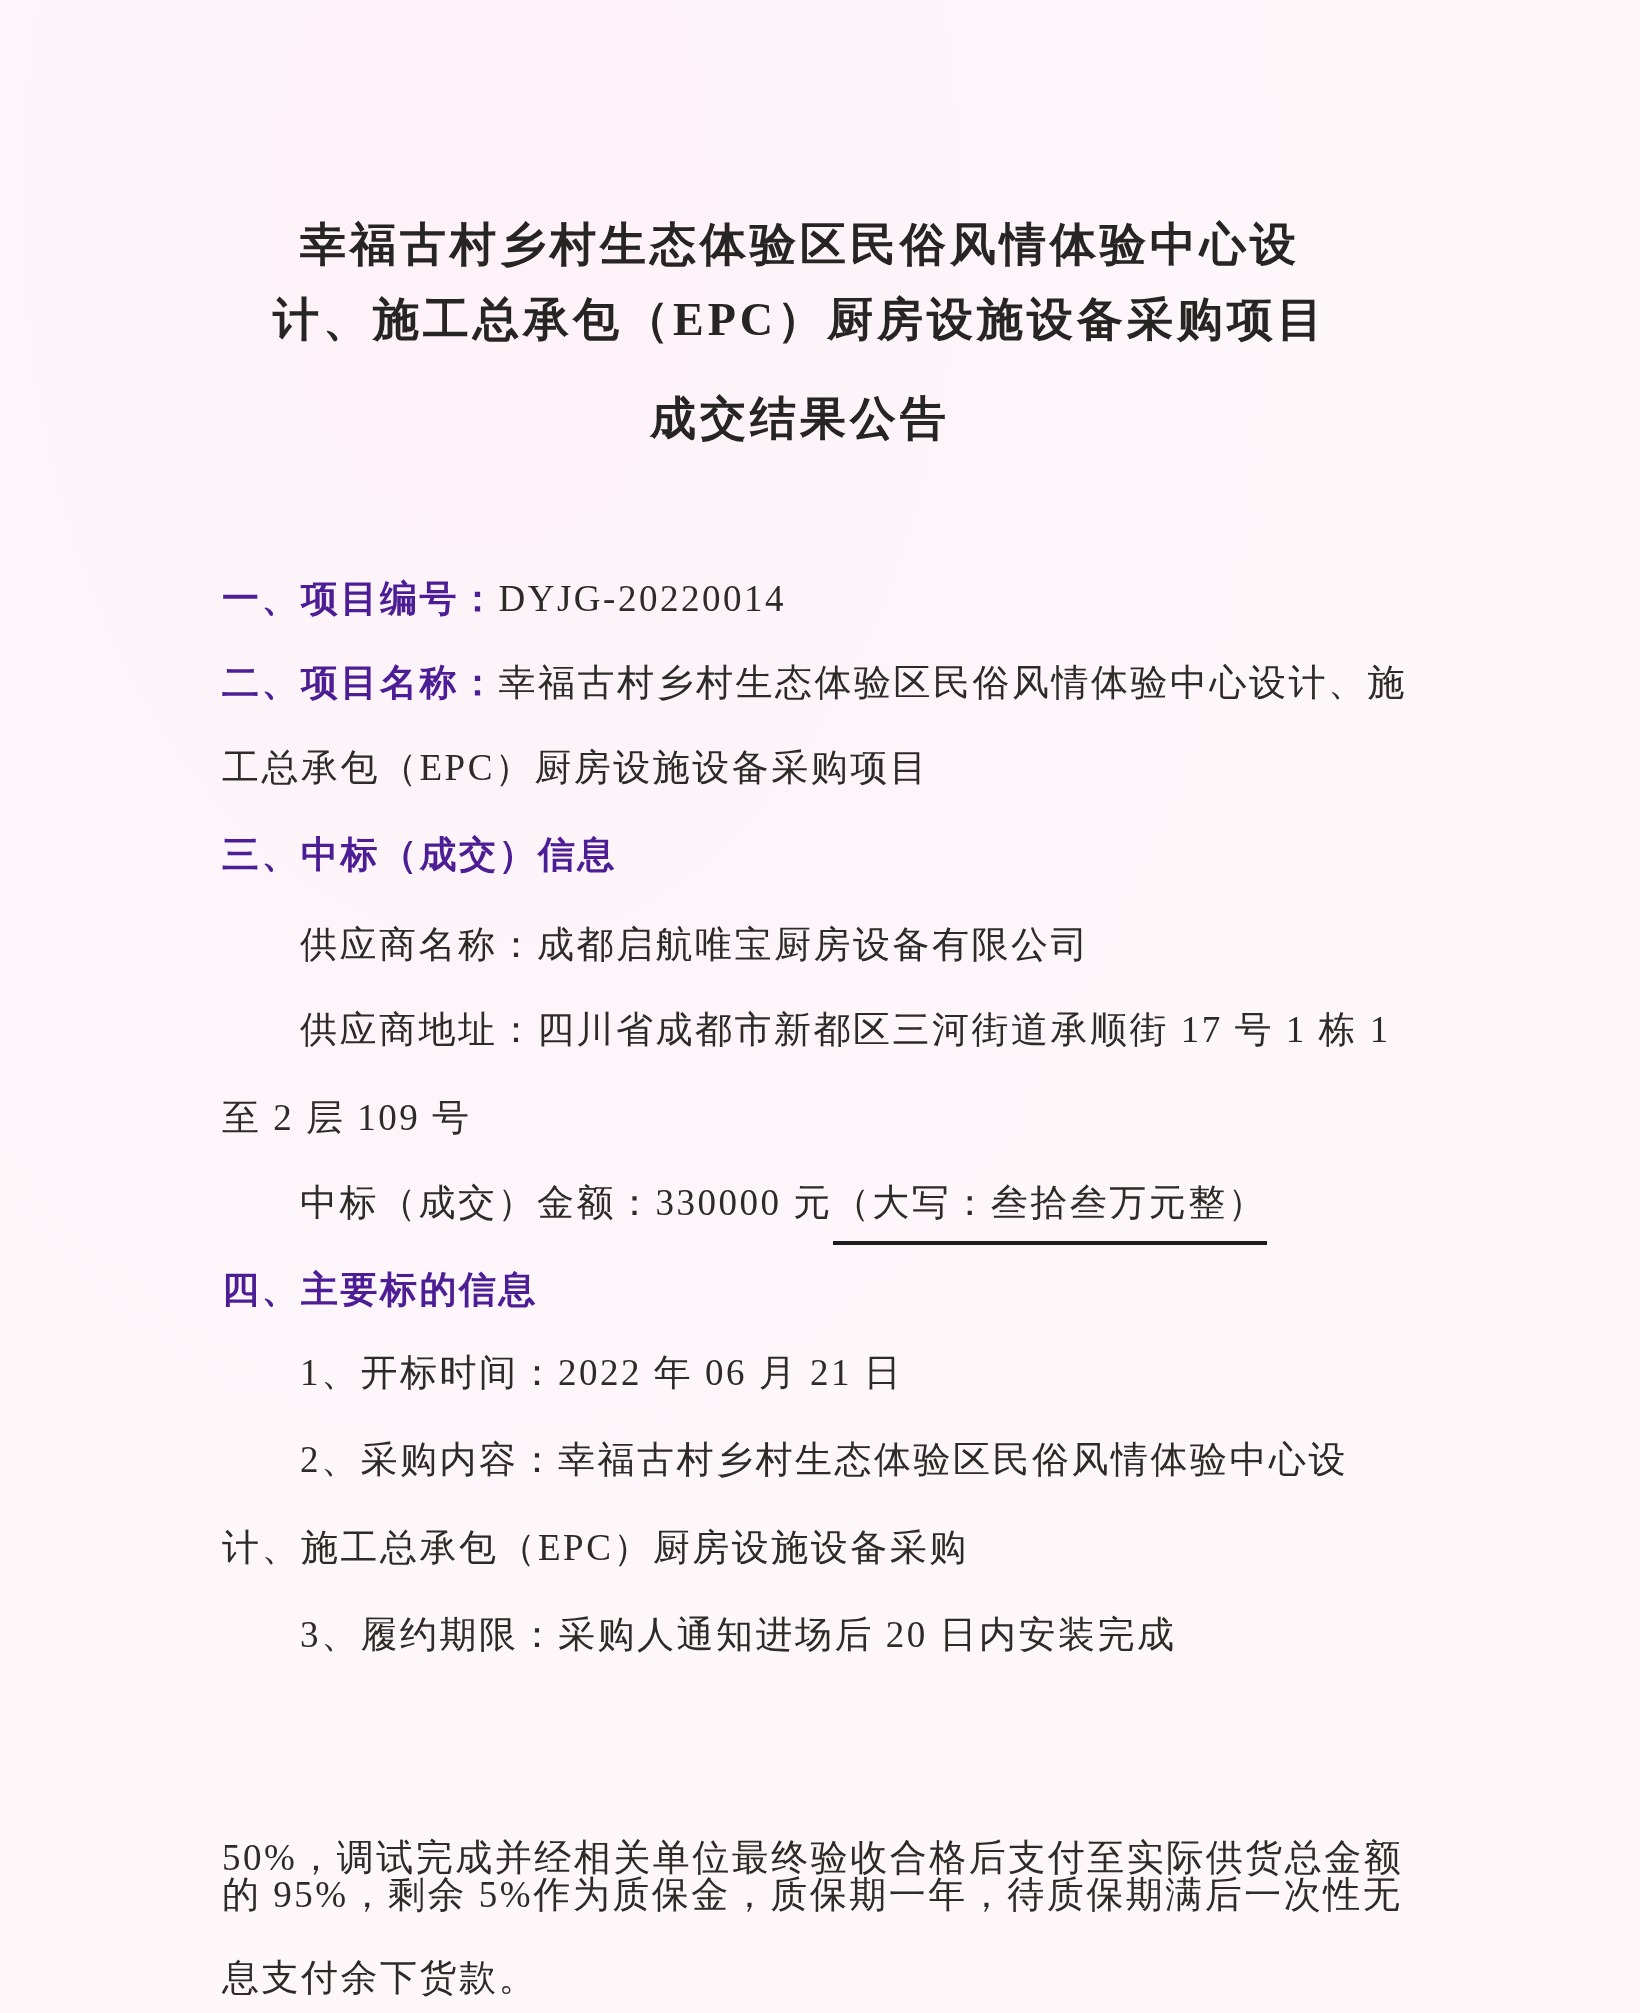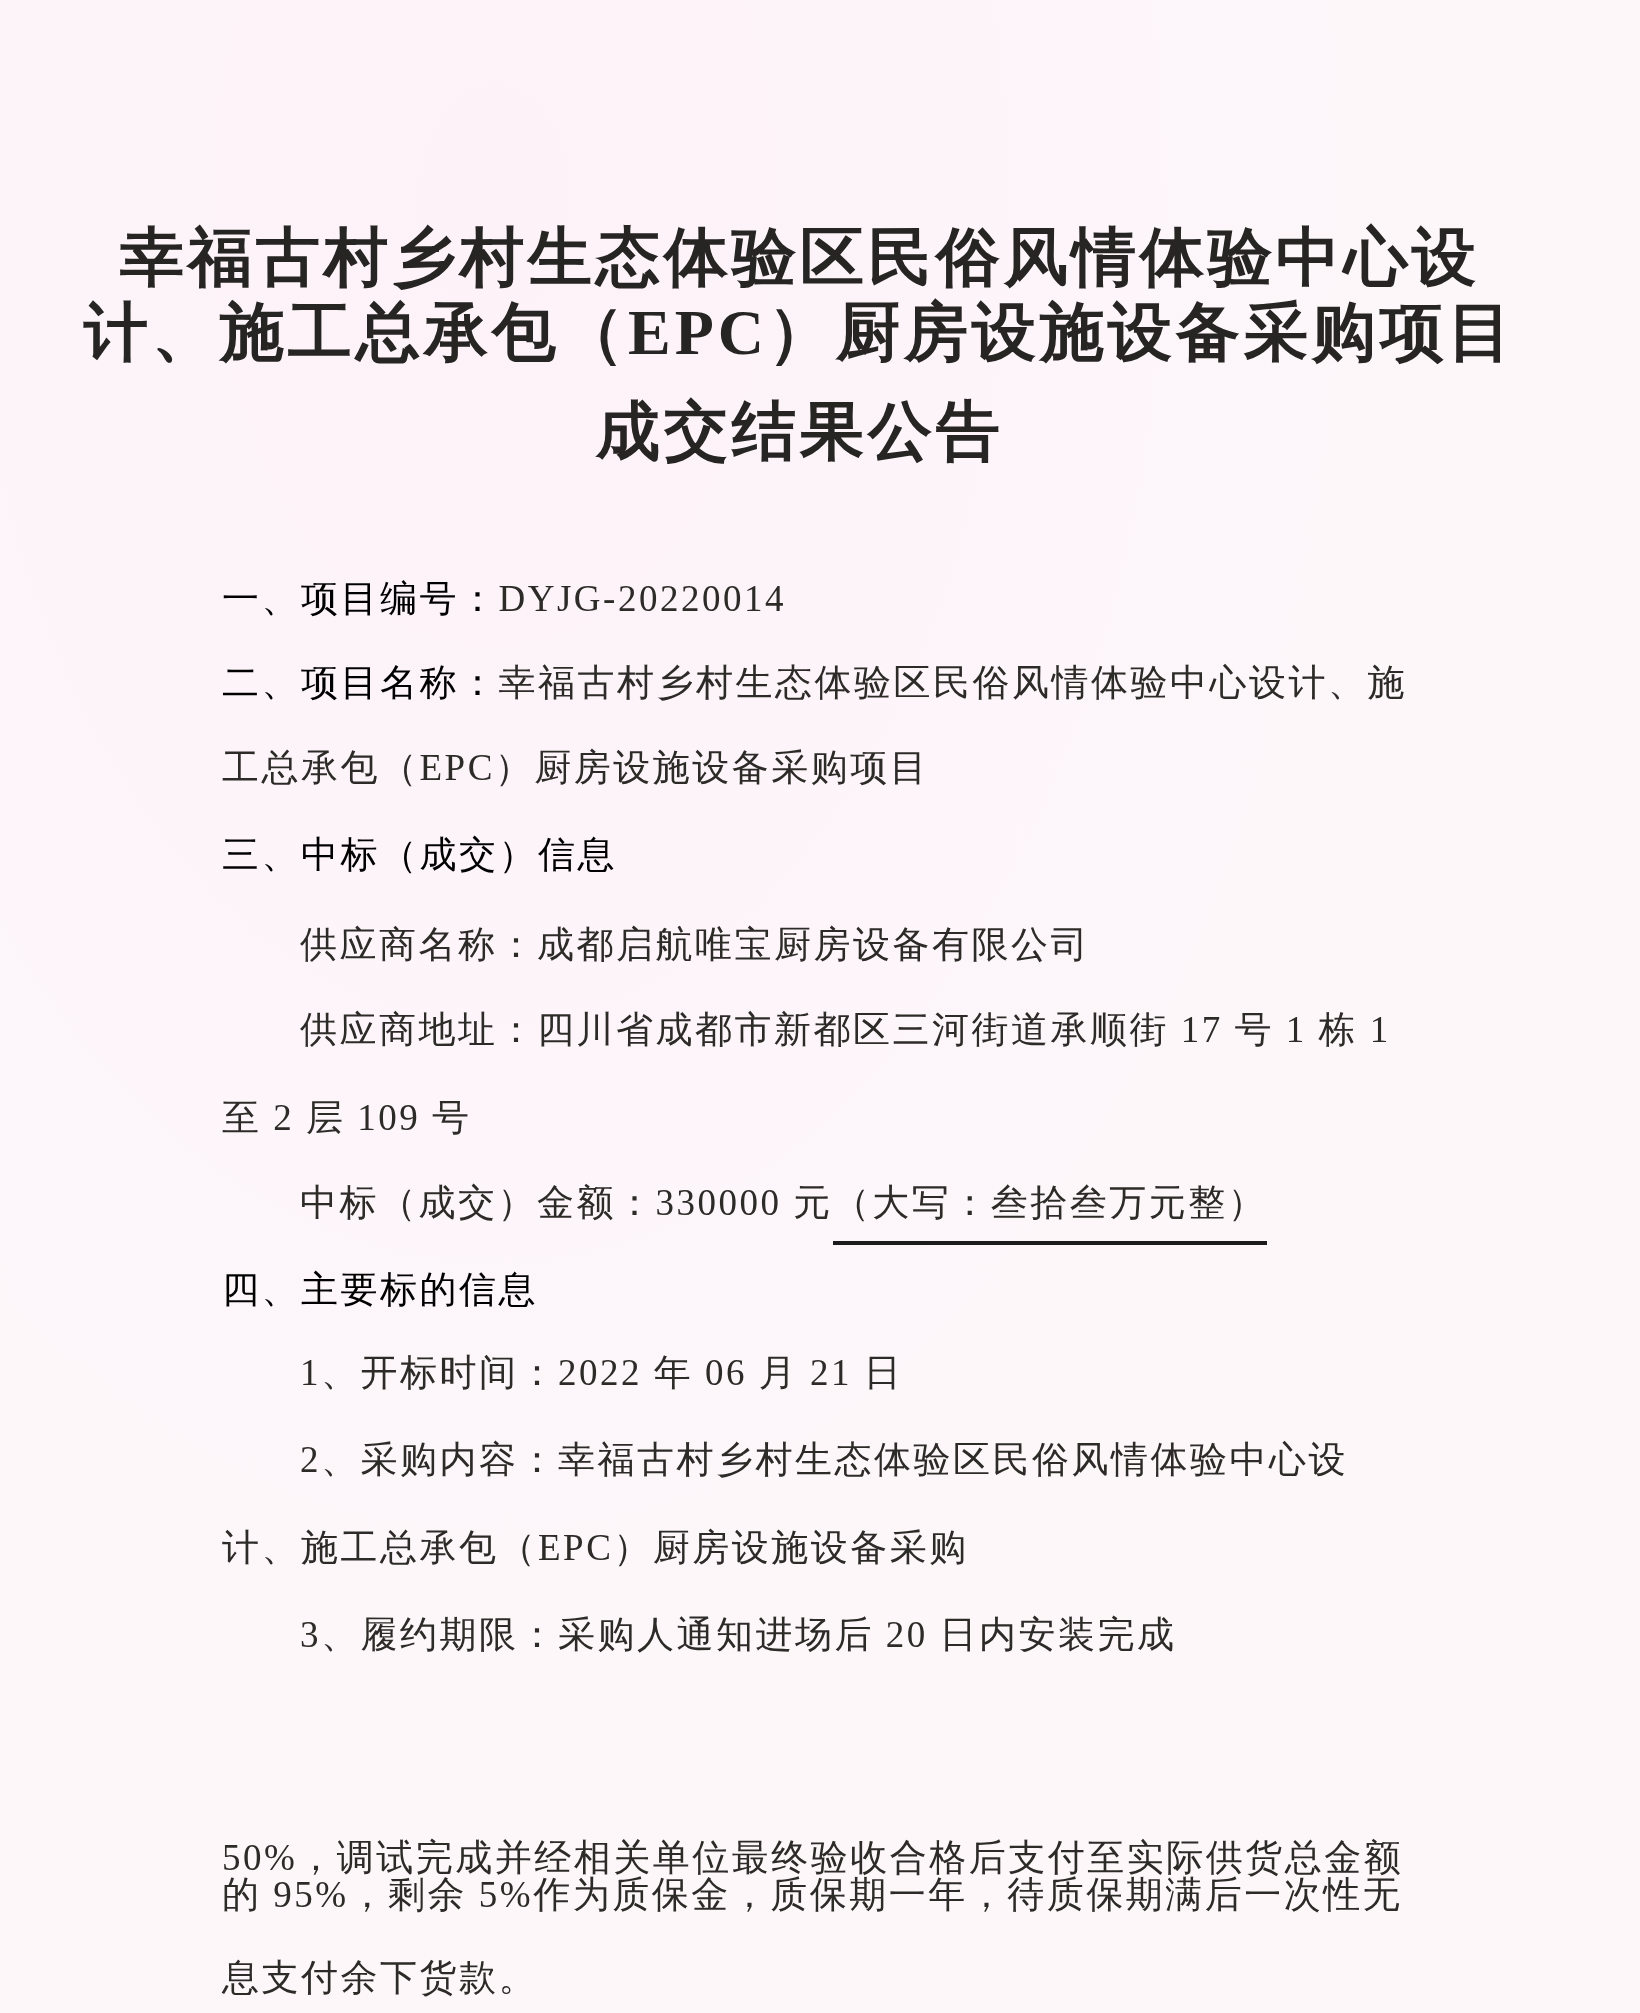--- a/index.html
+++ b/index.html
@@ -22,42 +22,42 @@
     position: absolute;
     inset: 0;
     background: radial-gradient(ellipse at 30% 10%, rgba(252,238,246,0.55), rgba(253,247,250,0) 60%);
     pointer-events: none;
   }
   .t-line {
     position: absolute;
     left: 0;
     width: 1600px;
     text-align: center;
-    font-size: 64px;
+    font-size: 46px;
     letter-spacing: 4px;
     font-weight: 700;
     white-space: nowrap;
     color: #262523;
   }
   .line {
     position: absolute;
     left: 222px;
     width: 1280px;
     font-size: 37px;
     letter-spacing: 2.5px;
     line-height: 56px;
     white-space: nowrap;
     color: #2d2b28;
   }
   .indent {
     padding-left: 78px;
   }
   .hei {
-    font-weight: 400;
-    color: #000000;
+    font-weight: 700;
+    color: #4c1d95;
   }
   .u {
     border-bottom: 4px solid #1c1c1c;
     padding-bottom: 18px;
   }
 </style>
 </head>
 <body>
 
 <div class="paper">

